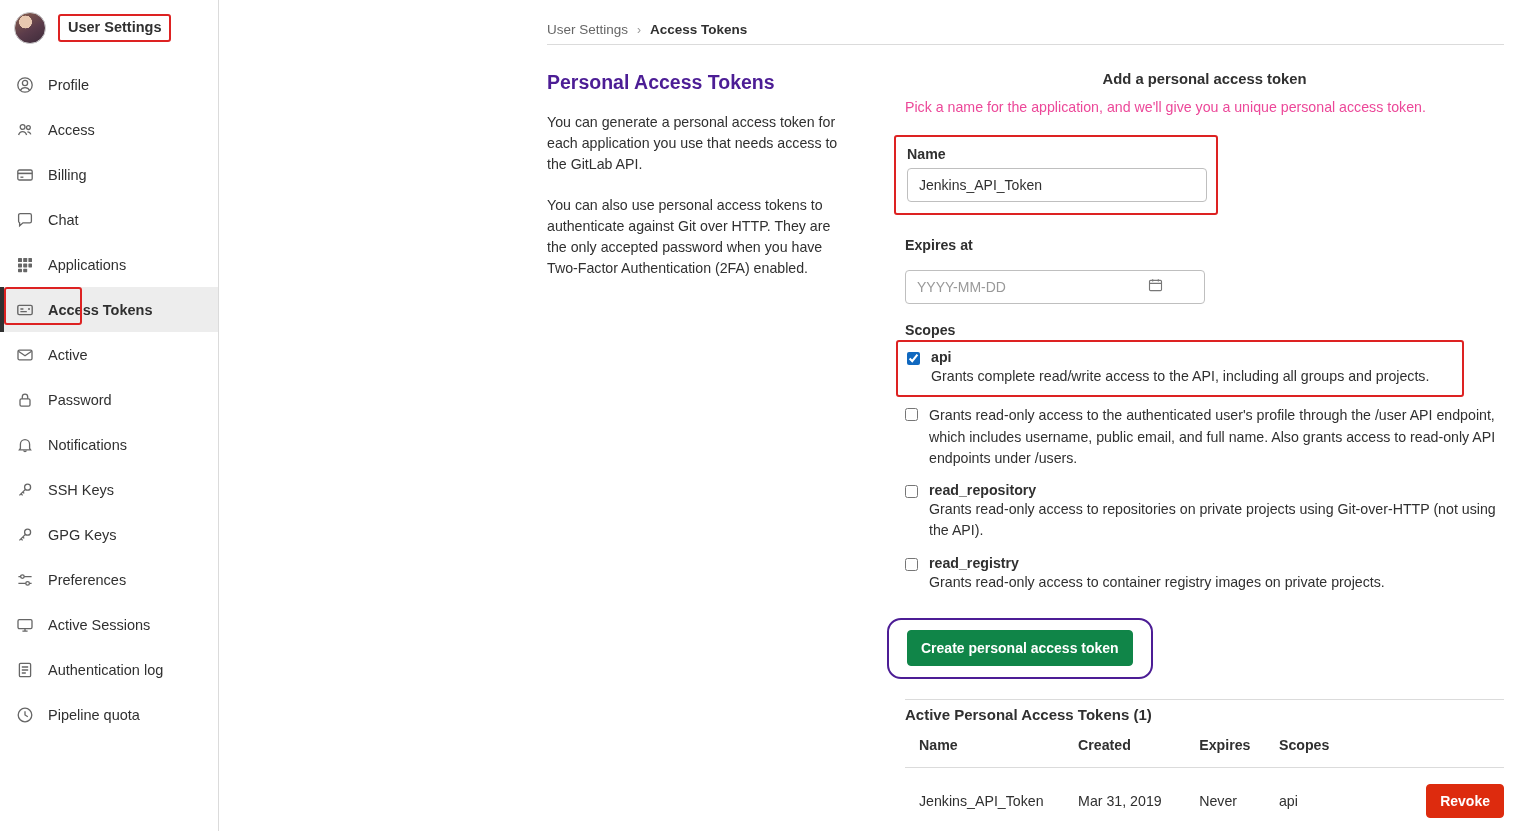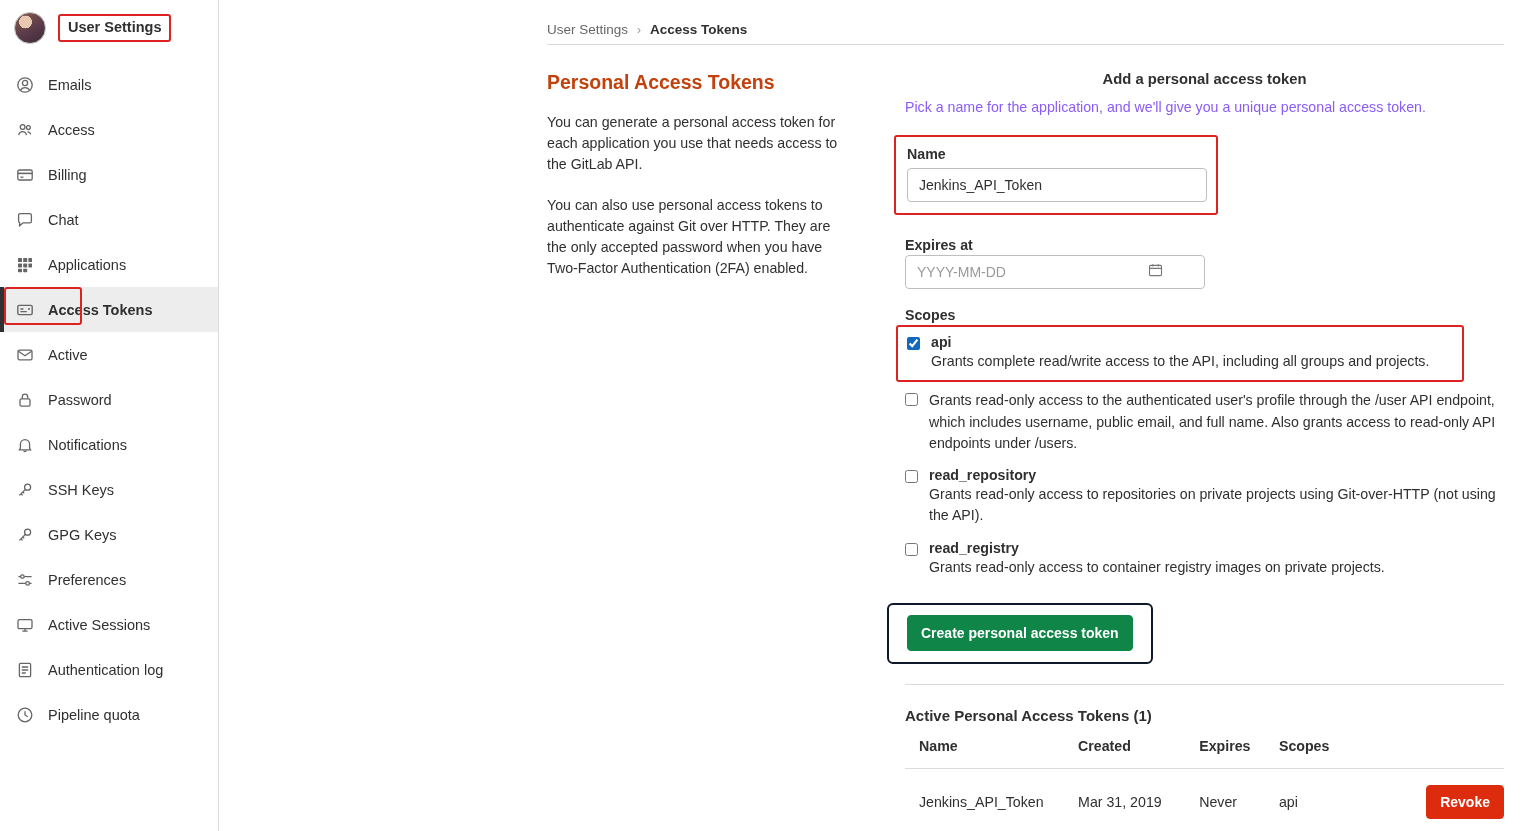--- a/index.html
+++ b/index.html
@@ -116,44 +116,44 @@
   .content {
     display: flex;
     padding: 26px 26px 0 328px;
     gap: 56px;
   }
   .col-left { width: 302px; flex: 0 0 302px; }
   .col-left h2 {
     margin: 0 0 18px 0;
     font-size: 19.5px;
     font-weight: bold;
-    color: #c2410c;
+    color: #4c1d95;
   }
   .col-left p {
     margin: 0 0 20px 0;
     font-size: 14.2px;
     line-height: 1.48;
     color: #303030;
   }
   .col-right { flex: 1; min-width: 0; }
   .col-right h3 {
     margin: 0 0 12px 0;
     font-size: 14.8px;
     font-weight: bold;
     text-align: center;
   }
   .lead {
     margin: 0 0 20px 0;
     font-size: 14.2px;
-    color: #8b5cf6;
+    color: #ec4899;
   }
   .field-label {
     font-size: 14.2px;
     font-weight: bold;
-    margin-bottom: 2px;
+    margin-bottom: 17px;
     display: block;
   }
   .text-input {
     width: 300px;
     height: 34px;
     border: 1px solid #bfbfbf;
     border-radius: 4px;
     padding: 0 11px;
     font-size: 14px;
     font-family: "Liberation Sans", sans-serif;
@@ -211,22 +211,22 @@
   .scope-highlight {
     border: 2px solid #d22;
     border-radius: 3px;
     padding: 7px 9px 8px 9px;
     margin: -7px -9px 8px -9px;
     width: 568px;
   }
   .scope-highlight .scope { margin-bottom: 0; }
   .btn-box {
     display: inline-block;
-    border: 2px solid #0f172a;
-    border-radius: 6px;
+    border: 2px solid #4c1d95;
+    border-radius: 14px;
     padding: 10px 18px 11px 18px;
     margin: 12px 12px 6px -18px;
   }
   .btn-primary {
     background: #108548;
     border: 1px solid #108548;
     color: #fff;
     font-size: 14px;
     font-weight: bold;
     font-family: "Liberation Sans", sans-serif;
@@ -234,21 +234,21 @@
     border-radius: 4px;
     cursor: pointer;
   }
   .divider {
     border-top: 1px solid #dbdbdb;
     margin: 14px 0 0 0;
   }
   .active-title {
     font-size: 15px;
     font-weight: bold;
-    margin: 22px 0 14px 0;
+    margin: 6px 0 14px 0;
   }
   table.tokens {
     width: 100%;
     border-collapse: collapse;
     font-size: 14.2px;
   }
   table.tokens th {
     text-align: left;
     font-weight: bold;
     padding: 0 0 14px 14px;
@@ -291,21 +291,21 @@
     <div class="nav">
 
       <div class="nav-item">
         <span class="ico">
           <svg width="18" height="18" viewBox="0 0 18 18" fill="none" stroke="currentColor" stroke-width="1.3">
             <circle cx="9" cy="9" r="7.2"></circle>
               <circle cx="9" cy="7" r="2.6"></circle>
             <path d="M4.2 14.6c1-2 2.8-3 4.8-3s3.8 1 4.8 3"></path>
           </svg>
         </span>
-        <span>Emails</span>
+        <span>Profile</span>
       </div>
 
       <div class="nav-item">
         <span class="ico">
           <svg width="18" height="18" viewBox="0 0 18 18" fill="none" stroke="currentColor" stroke-width="1.3">
             <circle cx="6.6" cy="6" r="2.4"></circle>
               <circle cx="12.4" cy="6.6" r="1.9"></circle>
             <path d="M2.6 14c.6-2.2 2.2-3.4 4-3.4s3.4 1.2 4 3.4"></path>
             <path d="M11.4 10.8c1.6 0 2.9 1 3.4 2.6"></path>
           </svg>

